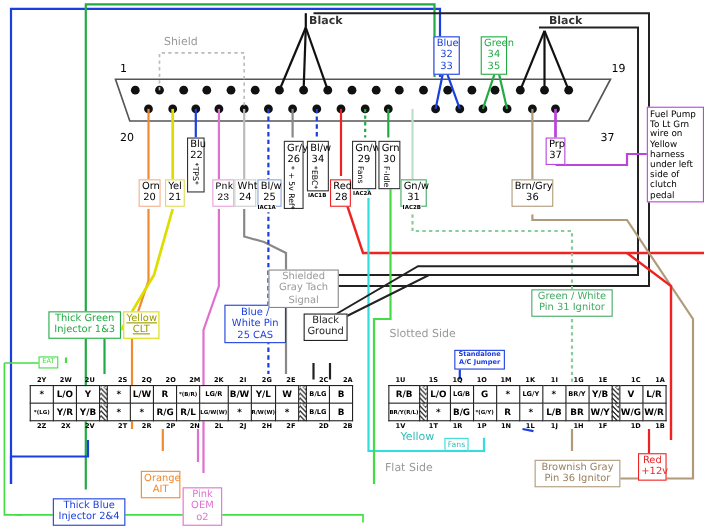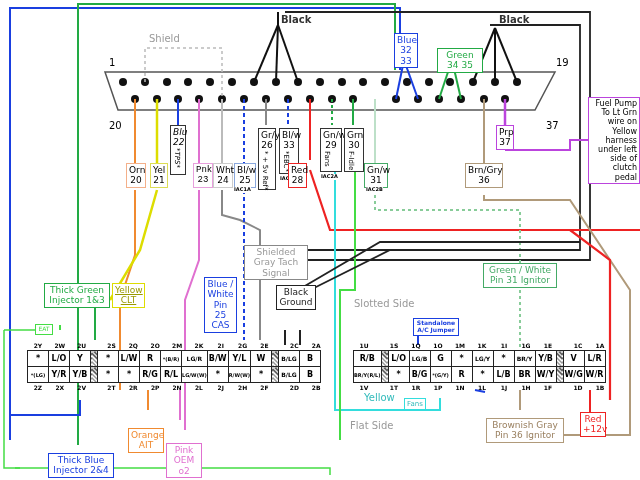--- a/index.html
+++ b/index.html
@@ -136,34 +136,34 @@
 <div class="lbl plain" style="left:540px;top:57px;background:none;">19</div>
 <div class="lbl plain" style="left:93px;top:120px;background:none;">20</div>
 <div class="lbl plain" style="left:530px;top:120px;background:none;">37</div>
 <div class="lbl plain gray" style="left:133px;top:33px;background:none;text-align:center;">Shield</div>
 <div class="lbl plain" style="left:265px;top:14px;font-weight:bold;color:#333;background:none;">Black</div>
 <div class="lbl plain" style="left:483px;top:14px;font-weight:bold;color:#333;background:none;">Black</div>
 <div class="lbl box" style="left:394px;top:33px;width:24px;border-color:#1a3fe0;color:#1a3fe0;">
   <div>Blue</div>
   <div>32 33</div>
 </div>
-<div class="lbl box" style="left:437px;top:48px;width:46px;border-color:#22aa44;color:#22aa44;">
+<div class="lbl box" style="left:437px;top:33px;width:24px;border-color:#22aa44;color:#22aa44;">
   <div>Green</div>
   <div>34 35</div>
 </div>
 
 <div class="lbl box" style="left:126px;top:163px;width:20px;border-color:#f4b08a;">
     <div>Orn</div>
     <div>20</div>
   </div>
 <div class="lbl box" style="left:150px;top:163px;width:18px;border-color:#dddd55;">
     <div>Yel</div>
     <div>21</div>
   </div>
-<div class="lbl box" style="left:170px;top:125px;width:16px;height:50px;border-color:#333;font-style:italic;">
+<div class="lbl box" style="left:170px;top:125px;width:16px;height:50px;border-color:#333;">
     <div>Blu</div>
     <div>22</div>
     <div class="vtext">*TPS*</div>
   </div>
 <div class="lbl box" style="left:193px;top:163px;width:20px;border-color:#e8a0dd;font-family:Liberation Mono, monospace;">
     <div>Pnk</div>
     <div>23</div>
   </div>
 <div class="lbl box" style="left:213px;top:163px;width:20px;border-color:#ccc;">
     <div>Wht</div>
@@ -174,25 +174,25 @@
     <div>25</div>
   </div>
 <div class="lbl" style="left:234px;top:187px;font-size:5px;font-weight:bold;">IAC1A</div>
 <div class="lbl box" style="left:258px;top:128px;width:18px;height:62px;border-color:#333;">
     <div>Gr/y</div>
     <div>26</div>
     <div class="vtext">* + 5v Ref*</div>
   </div>
 <div class="lbl box" style="left:279px;top:128px;width:20px;height:46px;border-color:#333;">
     <div>Bl/w</div>
-    <div>33</div>
+    <div>34</div>
     <div class="vtext">*EBC*</div>
   </div>
 <div class="lbl" style="left:280px;top:176px;font-size:5px;font-weight:bold;">IAC1B</div>
-<div class="lbl box" style="left:288px;top:163px;width:19px;border-color:#ee2222;">
+<div class="lbl box" style="left:300px;top:163px;width:19px;border-color:#ee2222;text-align:right;">
     <div>Red</div>
     <div>28</div>
   </div>
 <div class="lbl box" style="left:320px;top:128px;width:22px;height:44px;border-color:#333;">
     <div>Gn/w</div>
     <div>29</div>
     <div class="vtext">Fans</div>
   </div>
 <div class="lbl" style="left:321px;top:174px;font-size:5px;font-weight:bold;">IAC2A</div>
 <div class="lbl box" style="left:344px;top:128px;width:20px;height:44px;border-color:#333;">
@@ -206,25 +206,25 @@
   </div>
 <div class="lbl" style="left:366px;top:187px;font-size:5px;font-weight:bold;">IAC2B</div>
 <div class="lbl box" style="left:465px;top:163px;width:38px;border-color:#b09a7a;">
     <div>Brn/Gry</div>
     <div>36</div>
   </div>
 <div class="lbl box" style="left:496px;top:125px;width:18px;border-color:#bb44dd;">
     <div>Prp</div>
     <div>37</div>
   </div>
-<div class="lbl box" style="left:588px;top:97px;width:52px;border-color:#bb44dd;text-align:right;font-size:8px;">Fuel Pump To Lt Grn wire on Yellow harness under left side of clutch pedal</div>
+<div class="lbl box" style="left:588px;top:97px;width:52px;border-color:#bb44dd;text-align:left;font-size:8px;">Fuel Pump To Lt Grn wire on Yellow harness under left side of clutch pedal</div>
 
 <div class="lbl box" style="left:44px;top:283px;width:66px;border-color:#22aa44;color:#22aa44;font-size:9px;">Thick Green Injector 1&amp;3</div>
 <div class="lbl box" style="left:112px;top:283px;width:33px;border-color:#dddd00;color:#999900;text-decoration:underline;">Yellow CLT</div>
-<div class="lbl box" style="left:204px;top:277px;width:33px;border-color:#1a3fe0;color:#1a3fe0;">Blue / White Pin 25 CAS</div>
+<div class="lbl box" style="left:204px;top:277px;width:56px;border-color:#1a3fe0;color:#1a3fe0;">Blue / White Pin 25 CAS</div>
 <div class="lbl box" style="left:244px;top:245px;width:64px;border-color:#888;color:#999;">Shielded Gray Tach Signal</div>
 <div class="lbl box" style="left:276px;top:285px;width:40px;border-color:#222;color:#222;">Black Ground</div>
 <div class="lbl plain gray" style="left:338px;top:298px;background:none;">Slotted Side</div>
 <div class="lbl box" style="left:483px;top:263px;width:74px;border-color:#44aa66;color:#44aa66;">Green / White Pin 31 Ignitor</div>
 <div class="lbl box" style="left:413px;top:318px;width:46px;border-color:#1a3fe0;color:#1a3fe0;font-size:6px;font-weight:bold;">Standalone A/C Jumper</div>
 <div class="lbl box" style="left:35px;top:324px;width:18px;border-color:#44dd44;color:#44dd44;font-size:6px;">EAT</div>
 <div class="lbl box" style="left:48px;top:422px;width:66px;border-color:#1a3fe0;color:#1a3fe0;margin-top:31px;">Thick Blue Injector 2&amp;4</div>
 <div class="lbl box" style="left:128px;top:428px;width:36px;border-color:#f08a30;color:#f08a30;">Orange AIT</div>
 <div class="lbl box" style="left:166px;top:443px;width:36px;border-color:#e070d0;color:#e070d0;">Pink OEM o2</div>
 <div class="lbl plain" style="left:348px;top:392px;color:#33bbbb;background:none;">Yellow</div>

